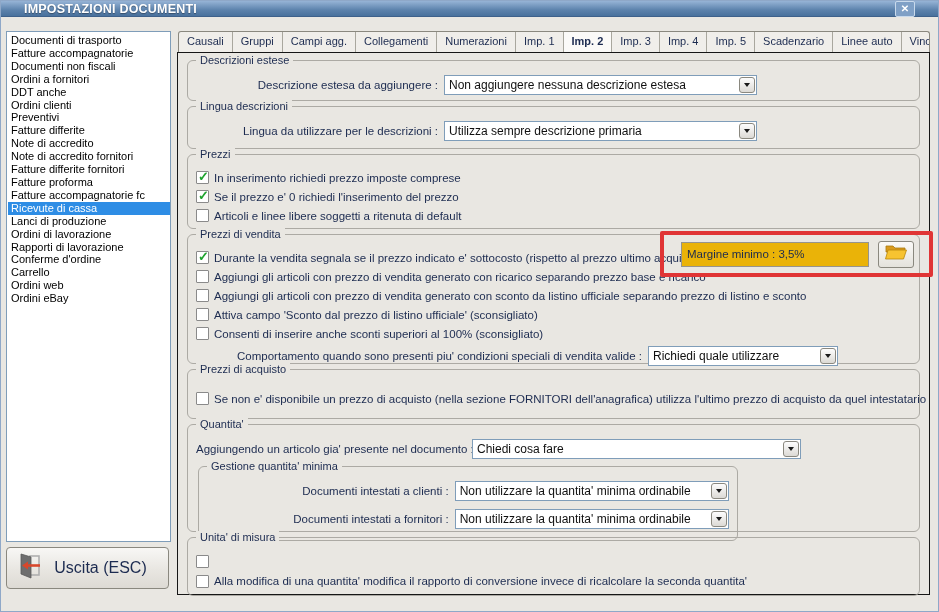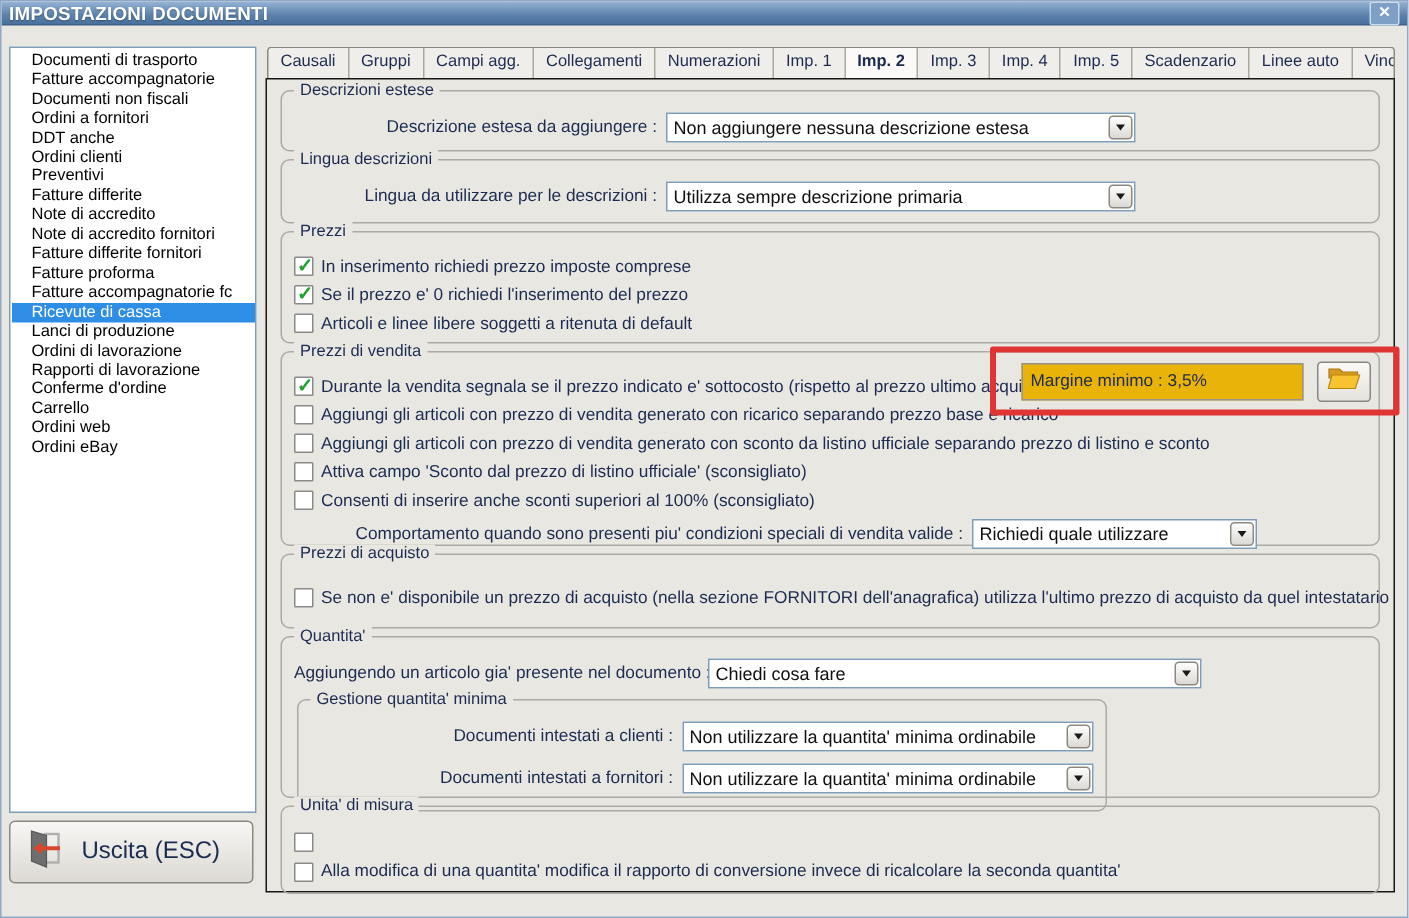--- a/index.html
+++ b/index.html
@@ -5,31 +5,31 @@
   * { margin:0; padding:0; box-sizing:border-box; }
   html,body { width:939px; height:612px; }
   body { font-family:"Liberation Sans", sans-serif; background:#cfd8e4; }
 
   .window{ position:relative; width:939px; height:612px; background:#E9E7E2;
     border:1px solid #8FA8C8; overflow:hidden; }
 
   
   .titlebar{ position:absolute; top:0; left:0; right:0; height:16px;
     background:linear-gradient(#96B4D6, #5C82AC 60%, #49719D);
-    border-bottom:1px solid #3E618B; display:flex; align-items:center; padding:0 5px; }
+    border-bottom:1px solid #3E618B; display:flex; align-items:center; padding:0 23px; }
   .titlebar .title{ color:#fff; font-weight:bold; font-size:12.5px; letter-spacing:.2px;
     text-shadow:0 1px 1px rgba(0,0,0,.35); flex:1; }
   .close-btn{ width:20px; height:16px; background:#7FA0C6; border:1px solid #C9DAEC;
     border-radius:2px; color:#fff; font-size:10px; font-weight:bold; line-height:14px;
     text-align:center; cursor:default; }
 
   
   .sidebar-list{ position:absolute; left:5px; top:30px; width:165px; height:511px;
     background:#fff; border:1px solid #7F9DB9; padding:2px 0 0 1px; overflow:hidden; }
-  .sidebar-item{ font-size:11px; line-height:12.9px; color:#000; padding-left:13px;
+  .sidebar-item{ font-size:11px; line-height:12.9px; color:#000; padding-left:3px;
     white-space:nowrap; overflow:hidden; }
   .sidebar-item.selected{ background:#2E8DE5; color:#fff; }
 
   .exit-button{ position:absolute; left:5px; top:546px; width:163px; height:42px;
     background:linear-gradient(#F8F7F5,#E8E6E1 55%,#DDDAD4); border:1px solid #8A887F;
     border-radius:4px; display:flex; align-items:center; padding:0 10px; cursor:default; }
   .exit-button .lbl{ flex:1; text-align:center; font-size:16px; color:#1C2B50; }
 
   
   .tabs{ position:absolute; left:177px; top:30px; width:752px; height:21px; display:flex;

